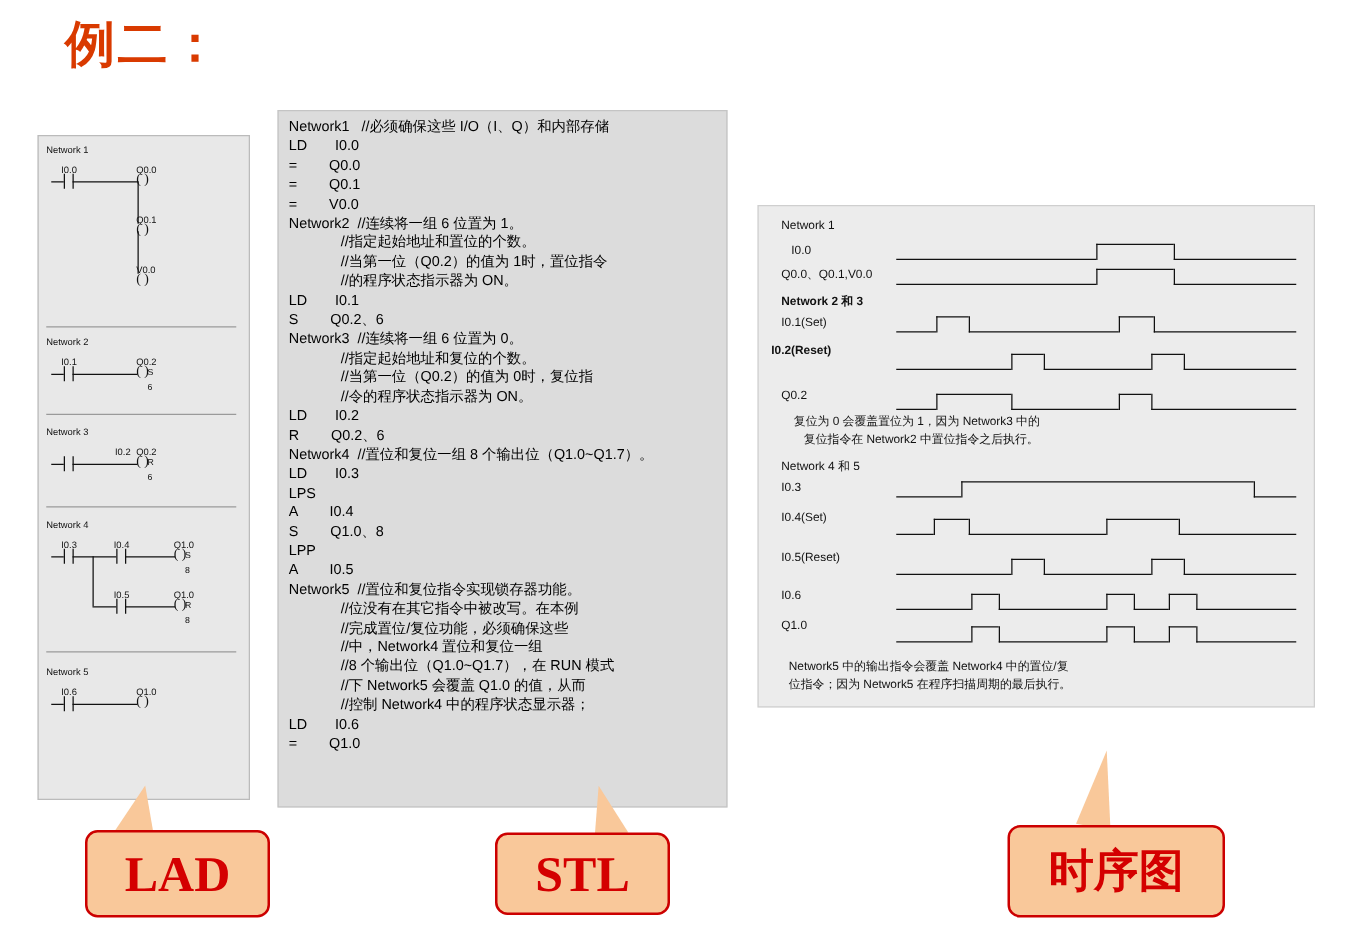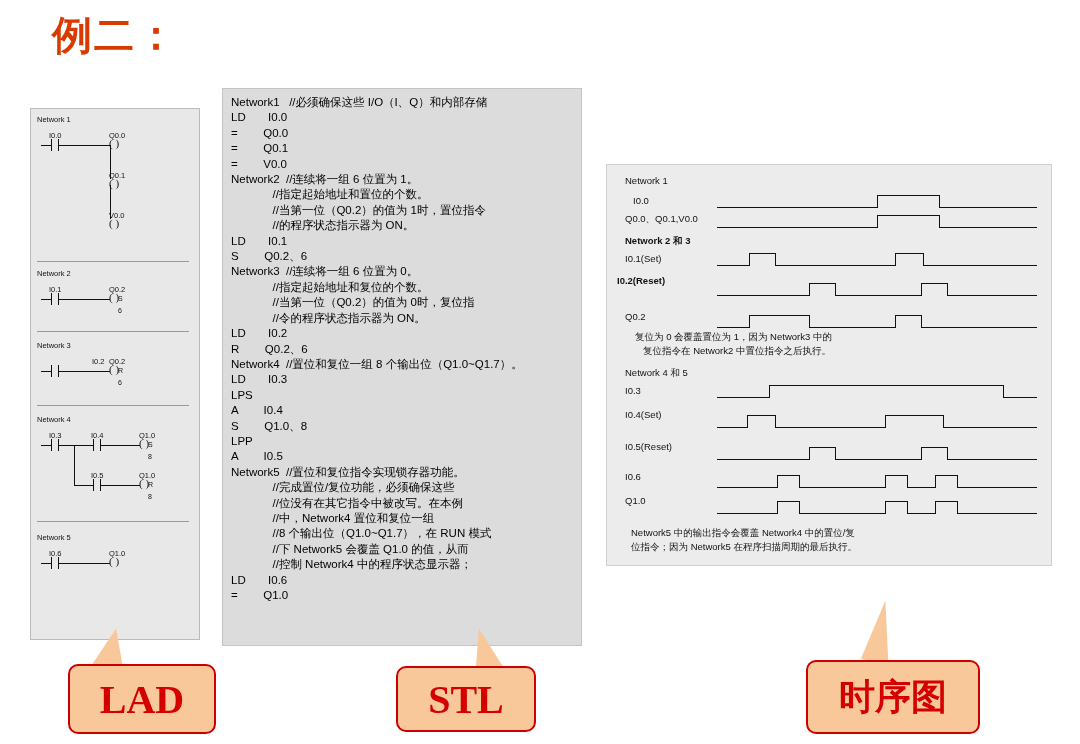--- a/index.html
+++ b/index.html
@@ -177,22 +177,22 @@
   <div class="stl-line">LD       I0.2</div>
   <div class="stl-line">R        Q0.2、6</div>
   <div class="stl-line">Network4  //置位和复位一组 8 个输出位（Q1.0~Q1.7）。</div>
   <div class="stl-line">LD       I0.3</div>
   <div class="stl-line">LPS</div>
   <div class="stl-line">A        I0.4</div>
   <div class="stl-line">S        Q1.0、8</div>
   <div class="stl-line">LPP</div>
   <div class="stl-line">A        I0.5</div>
   <div class="stl-line">Network5  //置位和复位指令实现锁存器功能。</div>
+  <div class="stl-line">             //位没有在其它指令中被改写。在本例</div>
   <div class="stl-line">             //完成置位/复位功能，必须确保这些</div>
-  <div class="stl-line">             //位没有在其它指令中被改写。在本例</div>
   <div class="stl-line">             //中，Network4 置位和复位一组</div>
   <div class="stl-line">             //8 个输出位（Q1.0~Q1.7），在 RUN 模式</div>
   <div class="stl-line">             //下 Network5 会覆盖 Q1.0 的值，从而</div>
   <div class="stl-line">             //控制 Network4 中的程序状态显示器；</div>
   <div class="stl-line">LD       I0.6</div>
   <div class="stl-line">=        Q1.0</div>
 </div>
 
 <div class="tim-panel">
 

